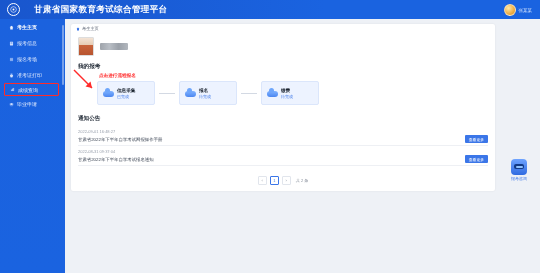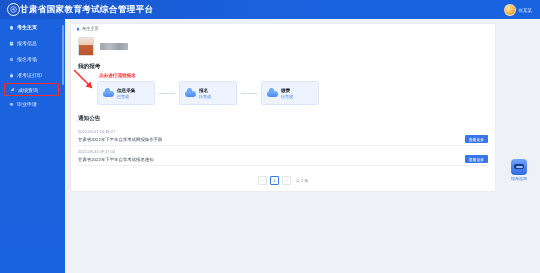--- a/index.html
+++ b/index.html
@@ -18,21 +18,21 @@
     background:linear-gradient(90deg,#1956cd 0%,#1a63e0 60%,#1a63e0 100%);
     display:flex;align-items:center;
   }
   .logo-circle{
     width:11px;height:11px;border-radius:50%;
     border:1.2px solid #ffffff;margin-left:7px;
     display:flex;align-items:center;justify-content:center;
     color:#fff;font-size:6px;line-height:1;
   }
   .app-title{
-    margin-left:0;color:#fff;font-size:8.5px;font-weight:bold;letter-spacing:.4px;
+    margin-left:14px;color:#fff;font-size:8.5px;font-weight:bold;letter-spacing:.4px;
   }
   .top-right{
     position:absolute;right:8px;top:4px;display:flex;align-items:center;gap:3px;
   }
   .avatar{
     width:10px;height:10px;border-radius:50%;
     background:radial-gradient(circle at 35% 32%,#ffe9a8 0%,#f0b24a 55%,#d08a23 100%);
     border:.5px solid #ffffff88;
   }
   .top-user{color:#dce9ff;font-size:4.5px;}

